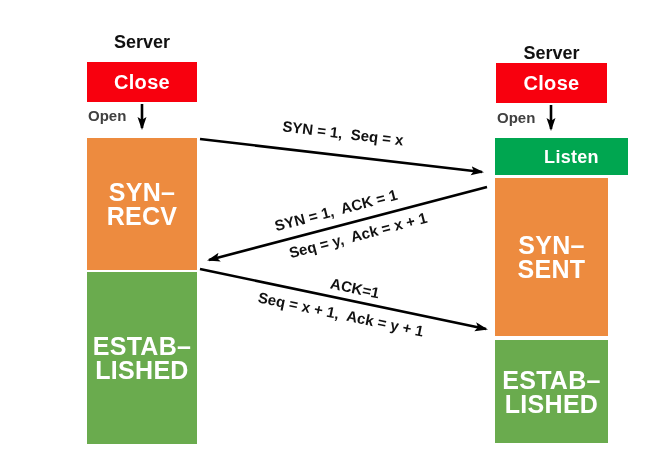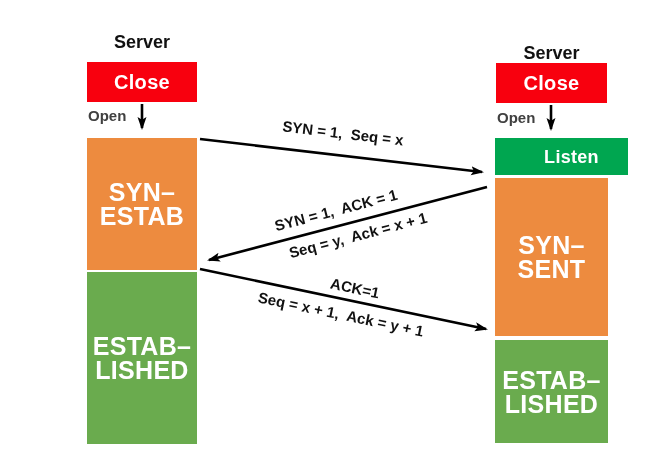--- a/index.html
+++ b/index.html
@@ -36,21 +36,21 @@
   <div class="col-title" style="left:87px;top:32px;width:110px;">Server</div>
 
   <div class="state-box close-box" style="left: 87px; top: 62px; width: 110px; height: 40px; background-color: rgb(248, 0, 14);">
     <span class="ln">Close</span>
   </div>
 
   <div class="open-label" style="left:88px;top:107px;">Open</div>
 
   <div class="state-box" style="left: 87px; top: 138px; width: 110px; height: 132px; background-color: rgb(237, 139, 63);">
     <span class="ln">SYN–</span>
-    <span class="ln">ESTAB</span>
+    <span class="ln">RECV</span>
   </div>
 
   <div class="state-box" style="left: 87px; top: 272px; width: 110px; height: 172px; background-color: rgb(106, 171, 78);">
     <span class="ln">ESTAB–</span>
     <span class="ln">LISHED</span>
   </div>
 
   <div class="col-title" style="left:495px;top:32px;width:113px;margin-top:11px;">Server</div>
 
   <div class="state-box close-box" style="left: 496px; top: 63px; width: 111px; height: 40px; background-color: rgb(248, 0, 14);">

